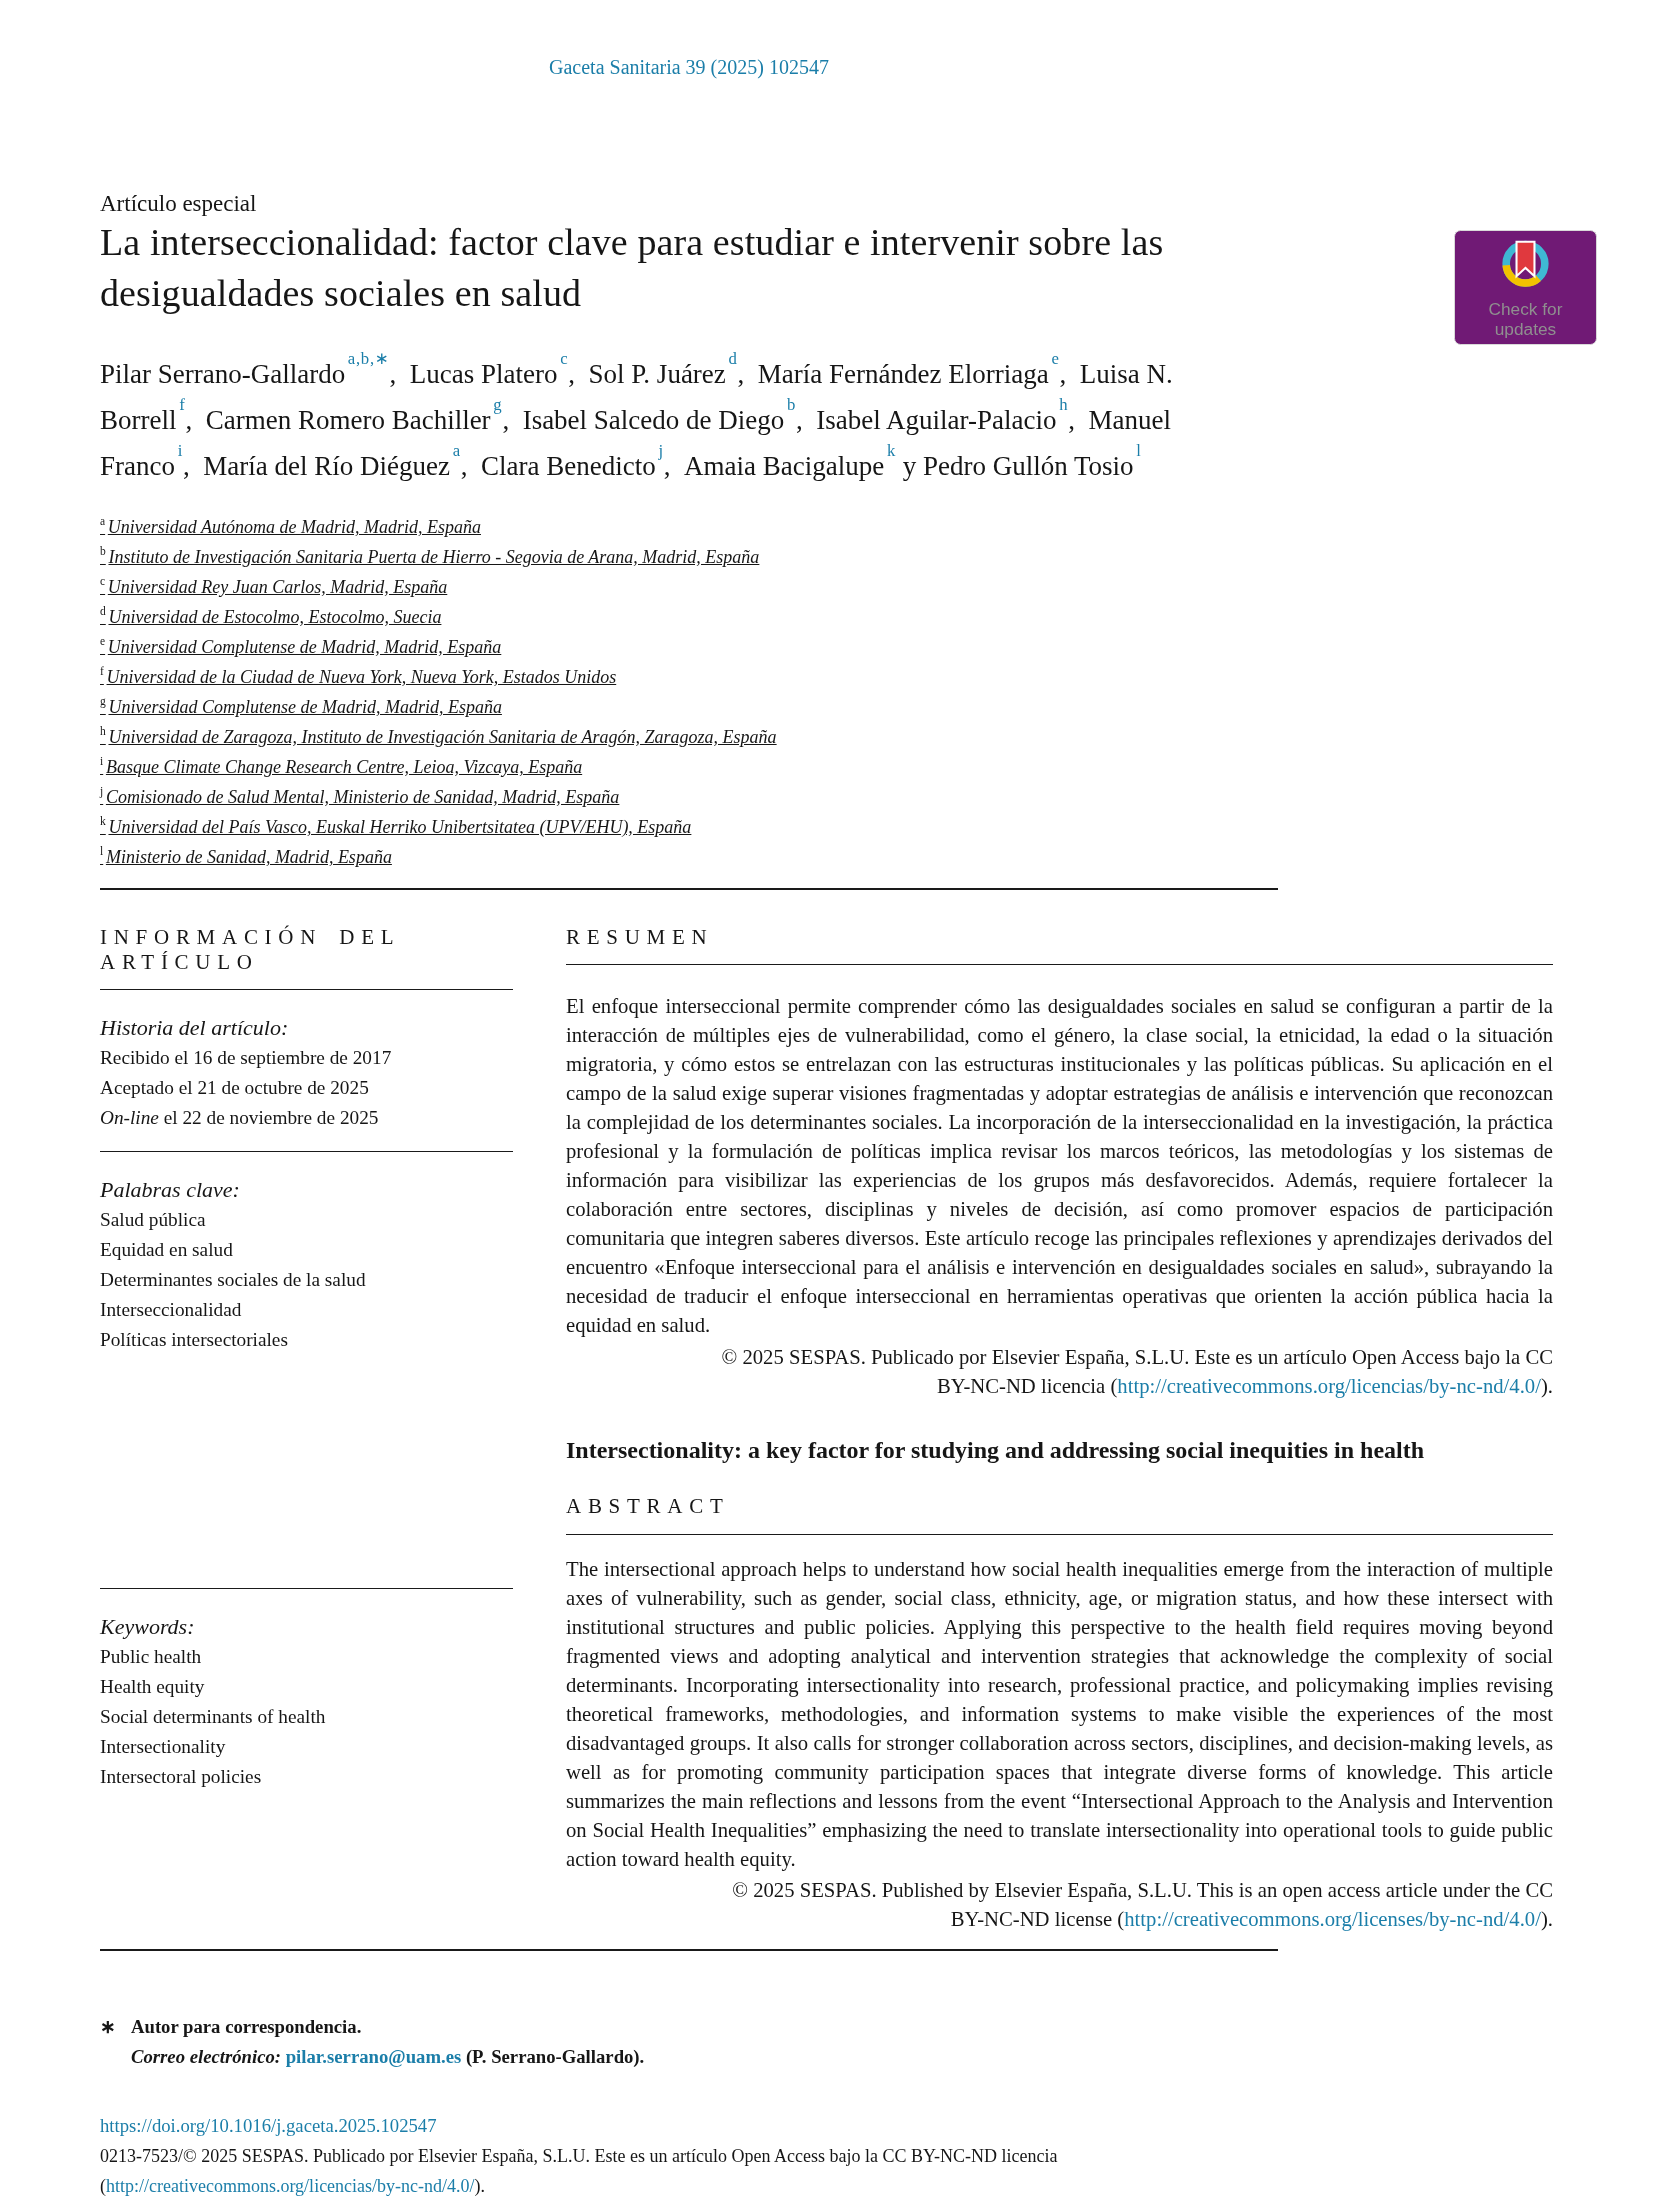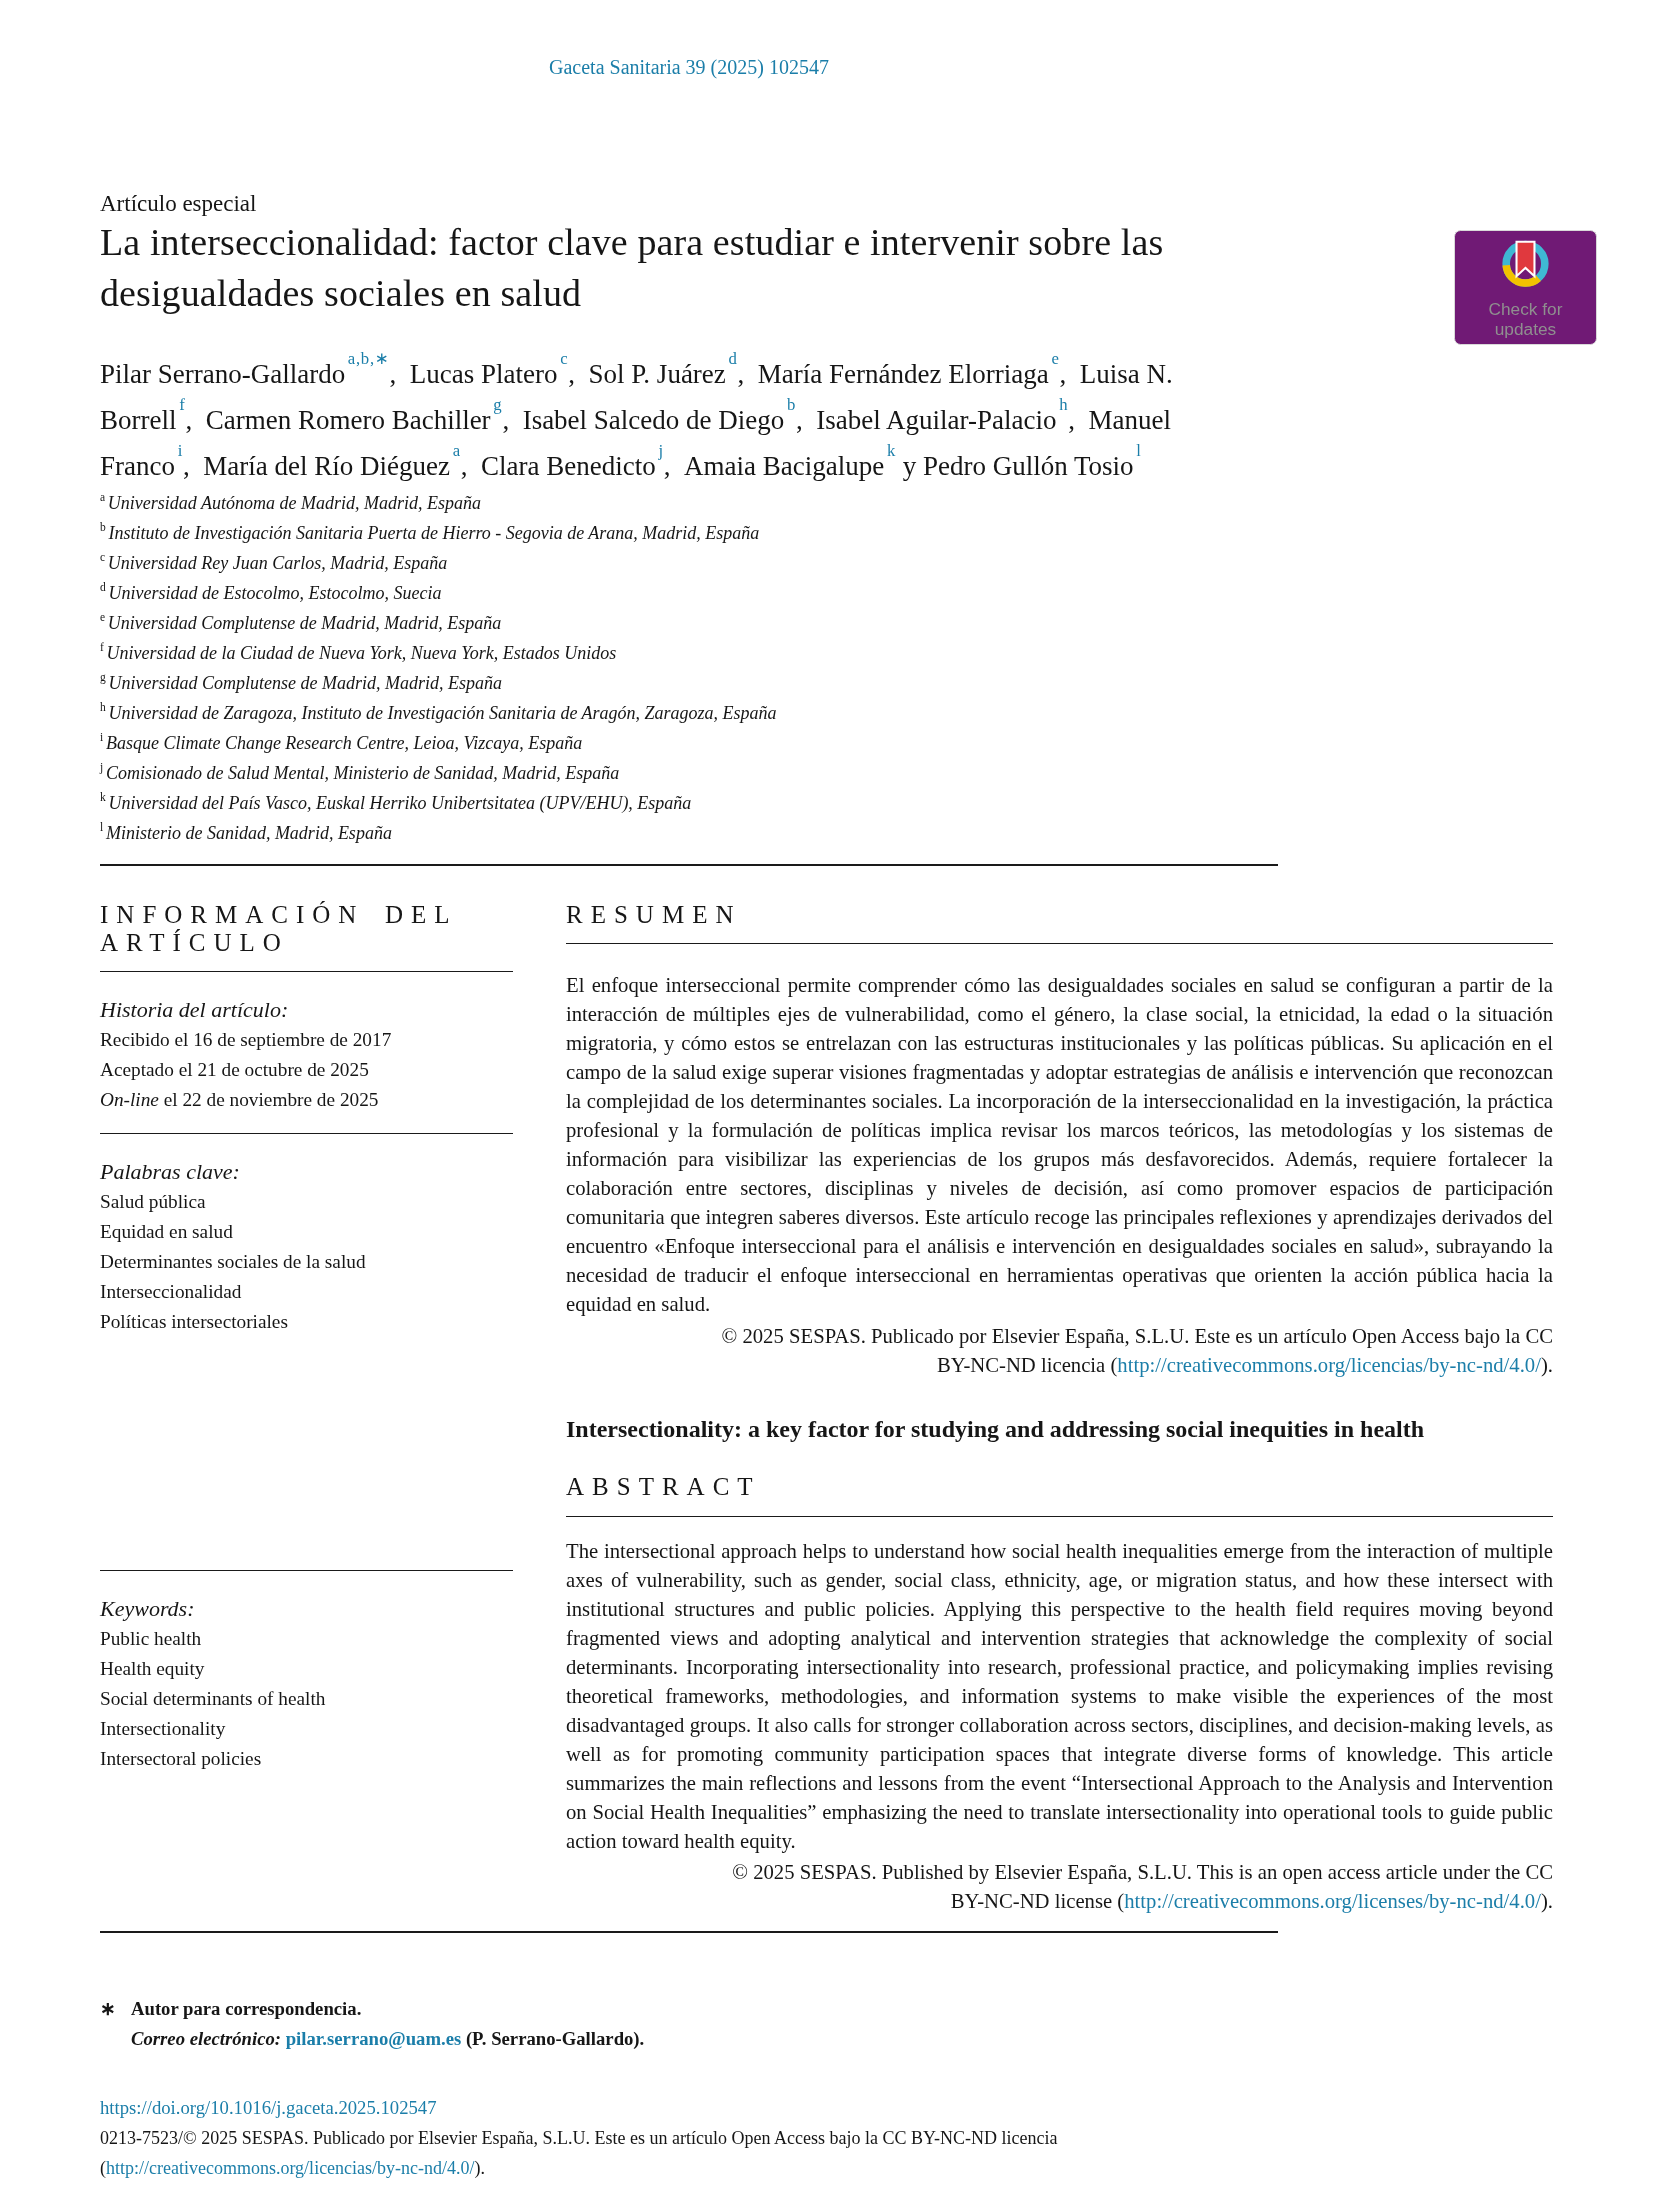--- a/index.html
+++ b/index.html
@@ -3,27 +3,27 @@
 <meta charset="utf-8">
 <style>
   html,body{margin:0;padding:0;background:#ffffff;}
   body{width:1654px;height:2205px;overflow:hidden;font-family:"Liberation Serif",serif;color:#161616;}
   .page{position:relative;width:1378px;height:2205px;box-sizing:border-box;padding:39px 100px 0 100px;}
   .citation{text-align:center;font-size:20px;margin-top:17.3px;color:#1b7ea9;}
   .article-type{margin-top:112px;font-size:23px;}
   .title{margin-top:14.7px;font-size:38px;line-height:51px;max-width:1134px;letter-spacing:0.1px;}
   .authors{margin-top:29px;font-size:27px;line-height:39px;max-width:1360px;}
   .au-sup{color:#1b7ea9;font-size:62%;position:relative;top:-0.55em;letter-spacing:0.7px;padding-left:2.7px;}
-  .affiliations{}
+  .affiliations{margin-top:24px;text-decoration:underline;}
   .affil-line{font-size:18px;line-height:25px;font-style:italic;}
   .affil-line sup{font-style:normal;font-size:64%;position:relative;top:-0.15em;padding-right:2.7px;}
   .rule-full{border-top:2px solid #1a1a1a;margin-top:17.3px;}
   .rule-bottom{border-top:2px solid #1a1a1a;margin-top:14.7px;}
   .grid{display:grid;grid-template-columns:413px 987px;column-gap:53px;margin-top:35px;align-items:start;}
-  .col-head{font-size:25px;letter-spacing:.32em;word-spacing:.25em;padding-bottom:14.7px;border-bottom:1.3px solid #1a1a1a;}
+  .col-head{font-size:21px;letter-spacing:.32em;word-spacing:.25em;padding-bottom:14.7px;border-bottom:1.3px solid #1a1a1a;}
   .info-label{font-style:italic;margin-top:23px;font-size:22px;line-height:30px;}
   .info-line,.kw-line{font-size:19.3px;line-height:30px;}
   .ital{font-style:italic;}
   .info-divider{border-top:1.3px solid #1a1a1a;margin-top:17.3px;}
   .kw-block{margin-top:233px;border-top:1.3px solid #1a1a1a;}
   .body-text{font-size:20.7px;line-height:29px;text-align:justify;margin-top:27px;}
   .copy{text-align:right;font-size:20.7px;line-height:29px;margin-top:2.7px;}
   .teal,a.link{color:#1b7ea9;text-decoration:none;}
   a.link{overflow-wrap:anywhere;}
   .en-title{margin-top:33px;font-size:24px;line-height:33px;font-weight:bold;max-width:920px;}

